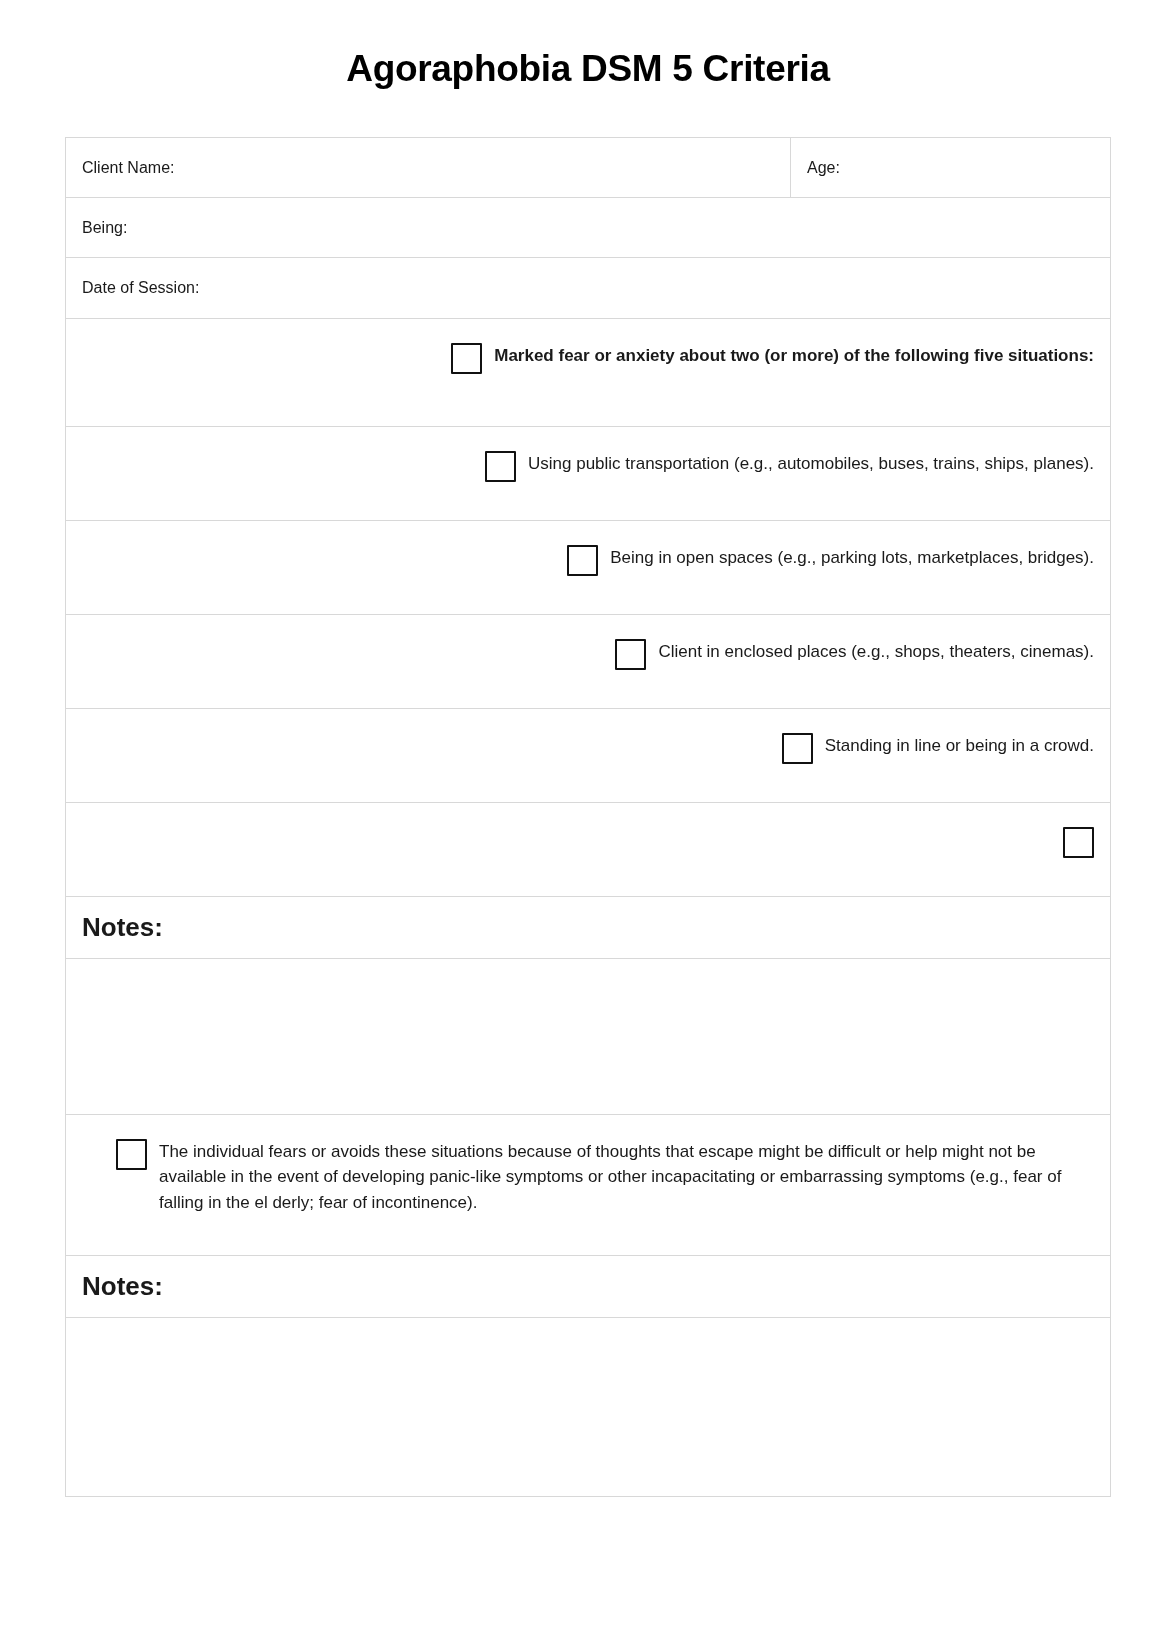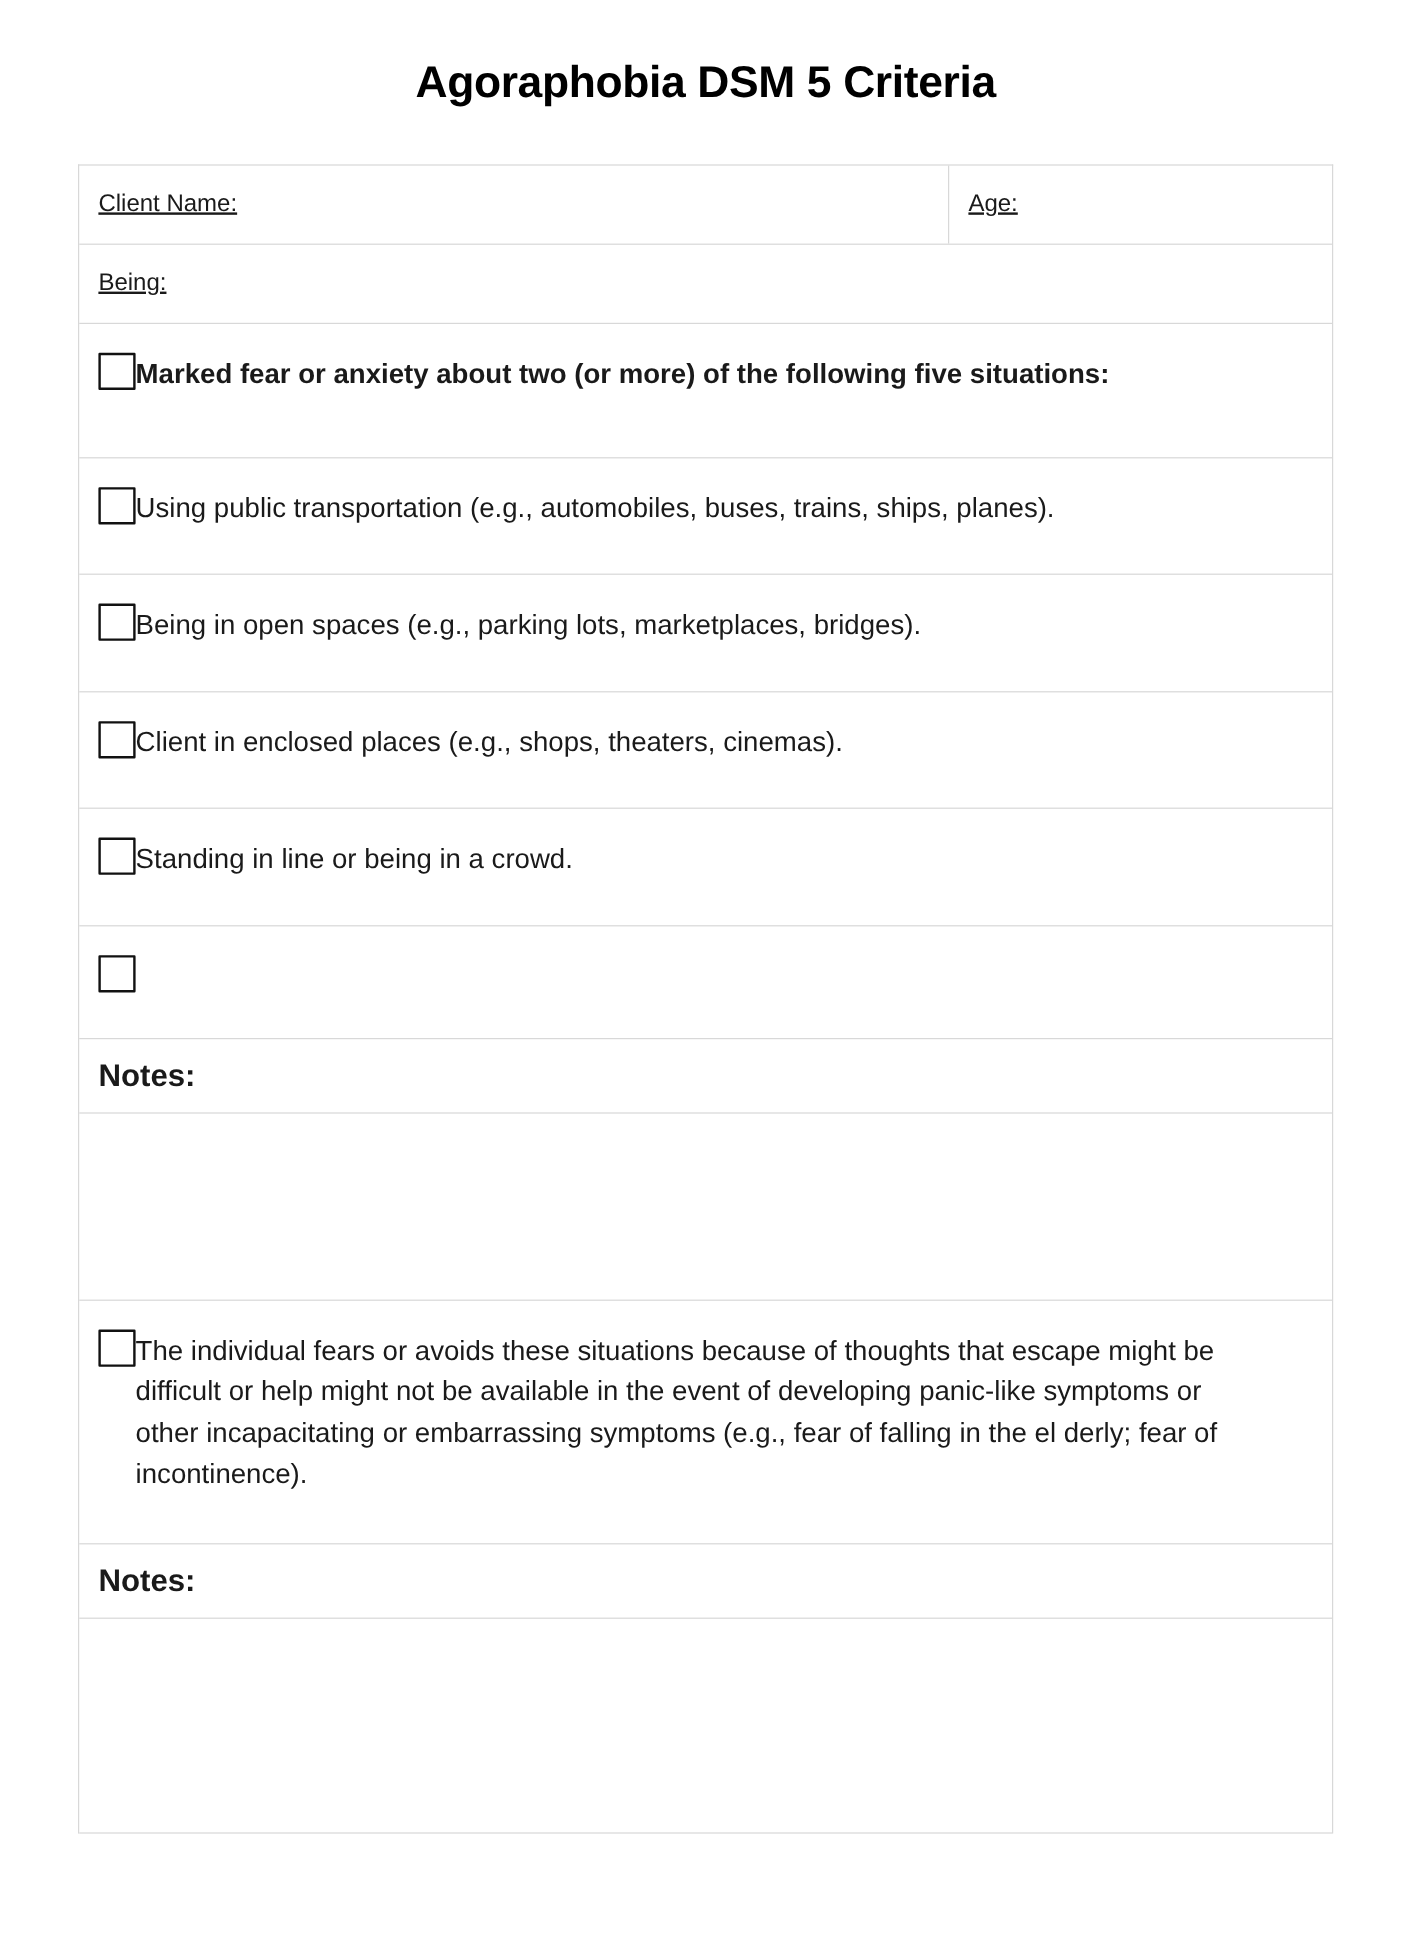--- a/index.html
+++ b/index.html
@@ -39,48 +39,49 @@
     width: 1046px;
   }
   .row {
     display: flex;
     border-bottom: 1px solid #d8d8d8;
     box-sizing: border-box;
     align-items: flex-start;
   }
   .cell {
     padding: 18px 16px;
-    font-size: 20px;
+    font-size: 16px;
     line-height: 1.45;
     box-sizing: border-box;
     flex: 1 1 auto;
-    text-decoration: underline;
   }
   .cell.left-col {
     flex: 0 0 725px;
     border-right: 1px solid #d8d8d8;
   }
   .cell.right-col {
     flex: 1 1 auto;
   }
   .row-field {
     min-height: 55px;
   }
   .row-check {
     min-height: 90px;
     align-items: flex-start;
   }
   .check-cell {
     display: flex;
     align-items: flex-start;
+    gap: 12px;
     padding: 22px 16px;
-    font-size: 23px;
+    font-size: 17px;
     line-height: 1.5;
     width: 100%;
     box-sizing: border-box;
+    justify-content: flex-end;
   }
   .checkbox {
     flex: 0 0 auto;
     width: 27px;
     height: 27px;
     border: 2px solid #111111;
     background: #ffffff;
     border-radius: 1px;
     margin-top: 2px;
     display: inline-block;
@@ -131,20 +132,25 @@
         <span>Age:</span>
       </div>
     </div>
 
     <div class="row row-field">
       <div class="cell">
         <span>Being:</span>
       </div>
     </div>
 
+    <div class="row row-field">
+      <div class="cell">
+        <span>Date of Session:</span>
+      </div>
+    </div>
 
     <div class="row row-check">
       <div class="check-cell" style="padding-bottom:52px;">
         <span class="checkbox"></span>
         <span class="check-label bold">Marked fear or anxiety about two (or more) of the following five situations:</span>
       </div>
     </div>
 
     <div class="row row-check">
       <div class="check-cell" style="padding-bottom:38px;">

